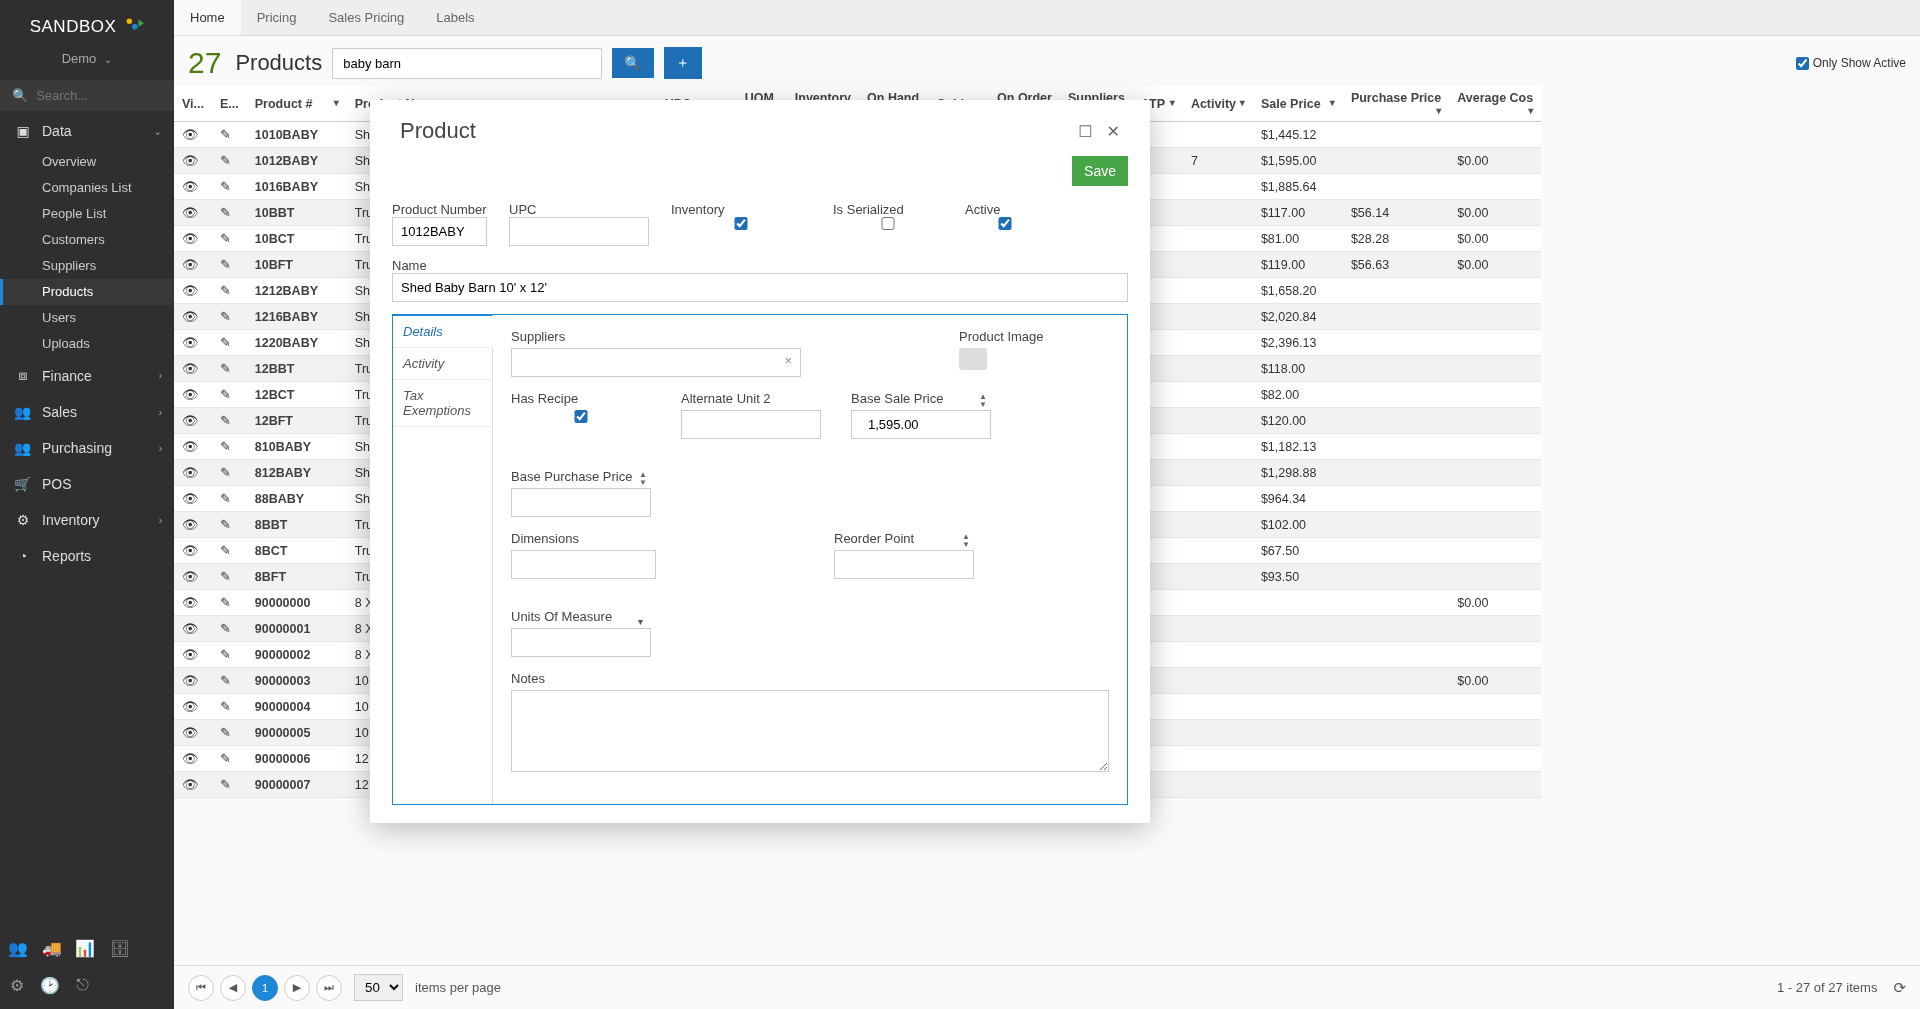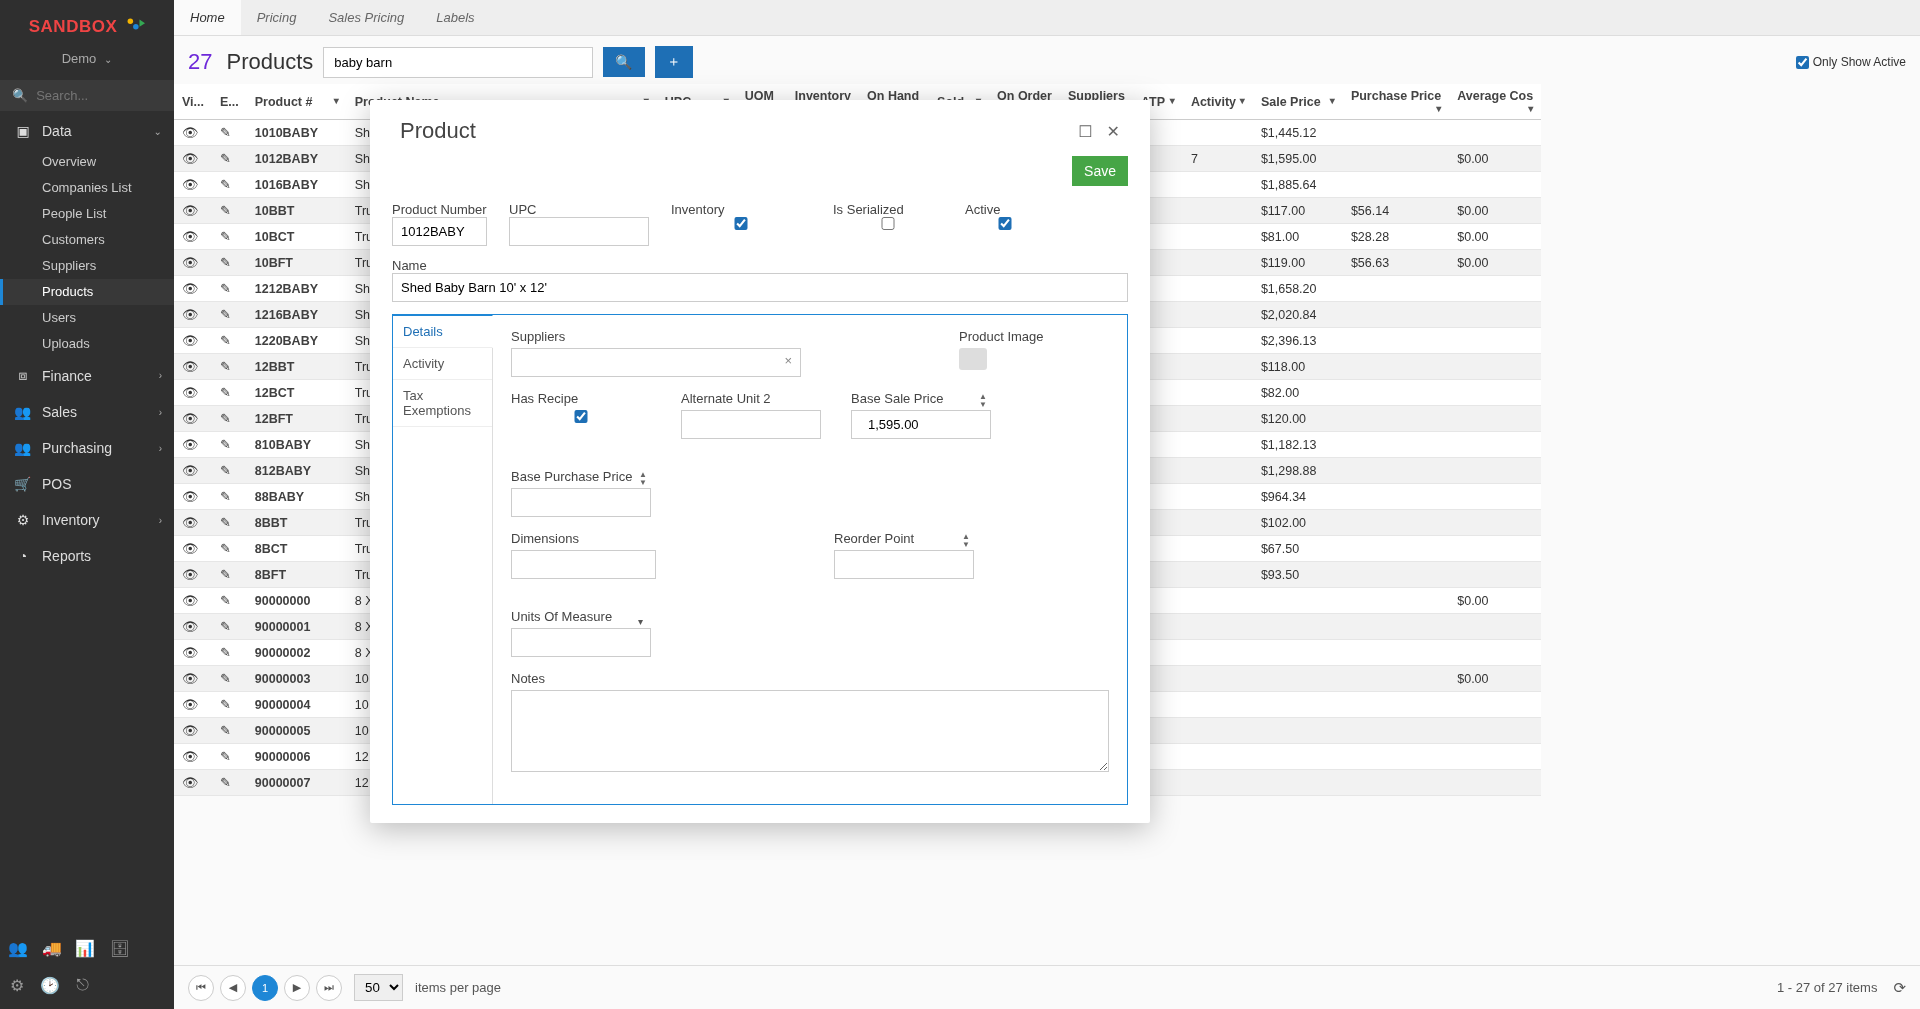--- a/index.html
+++ b/index.html
@@ -2,46 +2,46 @@
 <html><head>
 <meta charset="utf-8">
 <style>
 * { margin: 0; padding: 0; box-sizing: border-box; }
 body { font-family: "Segoe UI", Arial, sans-serif; font-size: 13px; color: #333; background: #fff; overflow: hidden; }
 .app { display: flex; height: 100vh; width: 100vw; }
 
 
 .sidebar { width: 174px; background: #2f2f2f; color: #ccc; display: flex; flex-direction: column; }
 .logo { display: flex; align-items: center; justify-content: center; padding: 14px 10px 8px; gap: 6px; }
-.logo-text { color: #ef4444; font-weight: 700; font-size: 17px; letter-spacing: 0.5px; }
+.logo-text { color: #ffffff; font-weight: 400; font-size: 17px; letter-spacing: 0.5px; }
 .logo-icon { font-size: 18px; line-height: 1; }
 .tenant { text-align: center; padding: 4px 0 14px; color: #aaa; font-size: 13px; }
 .tenant .chev { font-size: 10px; margin-left: 4px; }
 .search-row { display: flex; align-items: center; padding: 8px 12px; background: #3a3a3a; gap: 8px; }
 .search-row input { background: transparent; border: none; color: #ccc; font-size: 13px; width: 100%; outline: none; }
 .nav { flex: 1; overflow-y: auto; padding-top: 2px; }
 .nav-item { display: flex; align-items: center; padding: 10px 14px; gap: 10px; cursor: pointer; font-size: 14px; color: #ddd; position: relative; }
 .nav-item.expanded::after, .nav-item.collapsed::after { position: absolute; right: 12px; font-size: 10px; color: #aaa; }
 .nav-item.expanded::after { content: "⌄"; }
 .nav-item.collapsed::after { content: "›"; }
 .nav-sub { padding-left: 42px; font-size: 13px; cursor: pointer; line-height: 26px; color: #ccc; }
 .nav-sub.active { border-left: 3px solid #1e87d6; background: #383838; color: #fff; padding-left: 39px; }
 .nav-icon { width: 18px; text-align: center; font-size: 14px; }
 .bottom-icons { display: flex; flex-wrap: wrap; padding: 10px 8px; gap: 14px; color: #999; font-size: 16px; }
 .bottom-icons span { cursor: pointer; }
 .bottom-row2 { display: flex; padding: 8px 10px 14px; gap: 16px; color: #999; font-size: 16px; }
 
 
 .main { flex: 1; display: flex; flex-direction: column; background: #fafafa; }
-.tabs { display: flex; background: #eee; border-bottom: 1px solid #ddd; font-style: italic; }
+.tabs { display: flex; background: #eee; border-bottom: 1px solid #ddd; }
 .tab { padding: 10px 16px; font-size: 13px; color: #666; cursor: pointer; }
 .tab.active { background: #fafafa; color: #333; font-weight: 500; }
 .page-header { display: flex; align-items: center; padding: 10px 14px 6px; gap: 10px; }
 .page-title { font-size: 22px; color: #333; }
-.count { font-size: 22px; color: #6d28d9; font-weight: 400; margin-right: 4px;}
+.count { font-size: 30px; color: #4d7c0f; font-weight: 400; margin-right: 4px;}
 .hdr-search { flex: 0 0 270px; }
 .hdr-search input { width: 100%; padding: 7px 10px; border: 1px solid #ccc; font-size: 13px; }
 .btn { padding: 7px 12px; color: #fff; border: none; cursor: pointer; font-size: 14px; }
 .btn-blue { background: #1e6fb5; }
 .btn-green { background: #46a546; }
 .hdr-right { margin-left: auto; display: flex; align-items: center; gap: 4px; font-size: 12px; color: #333; }
 .hdr-right input[type=checkbox] { accent-color: #1e6fb5; }
 
 
 .grid-wrap { flex: 1; overflow: auto; position: relative; }
@@ -72,21 +72,21 @@
 .modal-body { padding: 4px 22px 18px; }
 .form-row { display: flex; gap: 22px; margin-bottom: 12px; flex-wrap: wrap; }
 .form-group { display: flex; flex-direction: column; }
 .form-group label { font-size: 13px; color: #444; }
 .form-group input[type=text], .form-group input[type=number], .form-group select, .form-group textarea { border: 1px solid #ccc; padding: 6px 8px; font-size: 13px; }
 .fg-wide { flex: 1; }
 .chk { accent-color: #1e6fb5; }
 
 .tab-panel { border: 1px solid #1e87d6; margin-top: 10px; display: flex; }
 .tab-list { width: 100px; border-right: 1px solid #ddd; }
-.tab-list .vtab { padding: 8px 10px; font-size: 13px; cursor: pointer; border-bottom: 1px solid #eee; color:#555; }
+.tab-list .vtab { padding: 8px 10px; font-size: 13px; cursor: pointer; border-bottom: 1px solid #eee; color:#555;font-style:italic; }
 .tab-list .vtab.active { background: #fff; color: #1e6fb5; border-top: 1px solid #1e87d6; border-right: 1px solid #fff; margin-right: -1px; }
 .tab-content { flex: 1; padding: 14px 18px 18px; }
 .tc-row { display: flex; gap: 30px; margin-bottom: 14px; flex-wrap: wrap; }
 .tc-group { display: flex; flex-direction: column; gap: 4px; min-width: 140px; }
 .tc-group label { font-size: 13px; color: #444; }
 .tc-group input, .tc-group select { border: 1px solid #ccc; padding: 6px 16px; font-size: 13px; }
 .num-wrap { position: relative; }
 .num-wrap .spin { position: absolute; right: 4px; top: 2px; font-size: 8px; color: #666; line-height: 8px; }
 .supplier-box { display: flex; border: 1px solid #ccc; width: 290px; }
 .supplier-box input { border: none; flex: 1; padding: 6px; }

